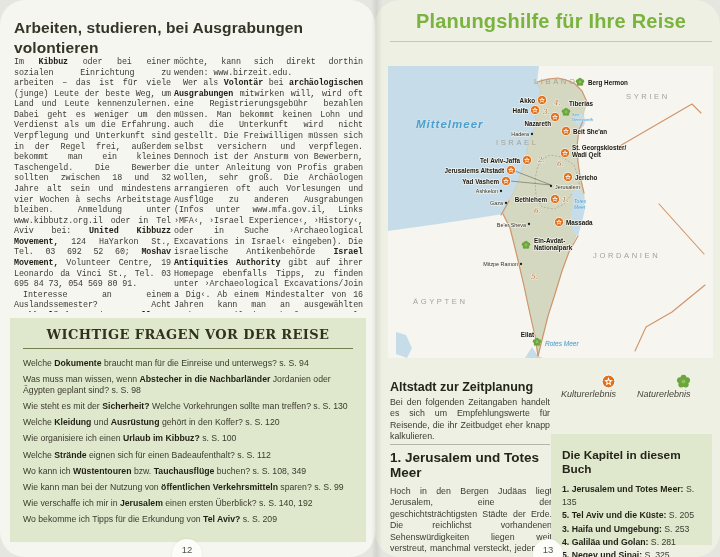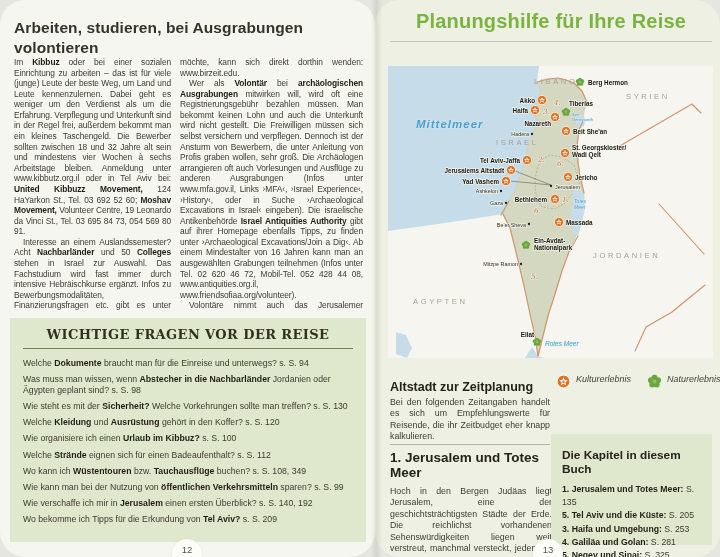--- a/index.html
+++ b/index.html
@@ -9,21 +9,21 @@
   .page{position:absolute;top:0;height:557px;border-radius:25px;}
   .page-left{left:0;width:375px;background:#f6f6f0;}
   .page-right{left:375px;width:345px;background:#edf0e2;}
   .spine{position:absolute;left:371px;top:0;width:12px;height:557px;
          background:linear-gradient(90deg,rgba(0,0,0,0.00),rgba(0,0,0,0.08) 45%,rgba(0,0,0,0.00) 95%);}
 
   
   .article-title{position:absolute;left:14px;top:8px;width:320px;
       font-size:15.5px;font-weight:bold;color:#353428;line-height:1.24;letter-spacing:.1px;}
   .article-cols{position:absolute;left:14px;top:57px;width:349px;height:255px;
-      overflow:hidden;display:flex;gap:9px;}
+      overflow:hidden;display:flex;gap:3px;font-family:Liberation Mono, monospace;}
   .acol{font-size:8.4px;line-height:1.26;letter-spacing:-.1px;text-align:justify;color:#3c3b33;}
   .acol-1{width:157px;flex:none;}
   .acol-2{flex:1;}
   .acol p{margin:0;}
   .acol p.indent{text-indent:9px;}
   .acol b,.q-item b{color:#201f16;}
 
   .q-box{position:absolute;left:10px;top:318px;width:356px;height:224px;
       background:#dfe8cc;padding:9px 13px 6px;}
   .q-title{font-family:"DejaVu Serif",serif;font-weight:bold;font-size:13px;
@@ -59,21 +59,21 @@
       stroke:rgba(246,245,238,.7);stroke-width:1.2px;paint-order:stroke;}
   text.m-water{font-family:"Liberation Sans",sans-serif;font-style:italic;fill:var(--waterlbl);
       stroke:rgba(222,236,243,.6);stroke-width:1px;paint-order:stroke;}
   text.m-water.big{font-weight:bold;letter-spacing:1px;}
 
   .zeit{position:absolute;left:15px;top:380px;width:160px;}
   .zeit h3{font-size:12.5px;margin:0 0 3px;color:#25241c;}
   .zeit p{font-size:8.8px;line-height:1.3;text-align:justify;margin:0;color:#3c3b33;}
 
   .legend{position:absolute;left:181px;top:374px;display:flex;align-items:center;}
-  .legend .lg-item{display:flex;align-items:flex-start;margin-right:16px;}
+  .legend .lg-item{display:flex;align-items:flex-end;margin-right:16px;flex-direction:column;}
   .legend svg{display:block;}
   .legend .lbl{font-style:italic;font-size:9px;color:#45443a;margin-left:5px;}
 
   .sec-rule{position:absolute;left:15px;top:444px;width:160px;border-top:1px solid #b5b5ac;}
   .sec{position:absolute;left:15px;top:450px;width:162px;height:104px;overflow:hidden;}
   .sec h2{font-size:13.5px;margin:0 0 6px;color:#25241c;}
   .sec p{font-size:8.8px;line-height:1.3;text-align:justify;margin:0;color:#3c3b33;}
 
   .ch-box{position:absolute;left:176px;top:434px;width:161px;height:111px;
       background:#dfe8cc;padding:14px 11px;}

